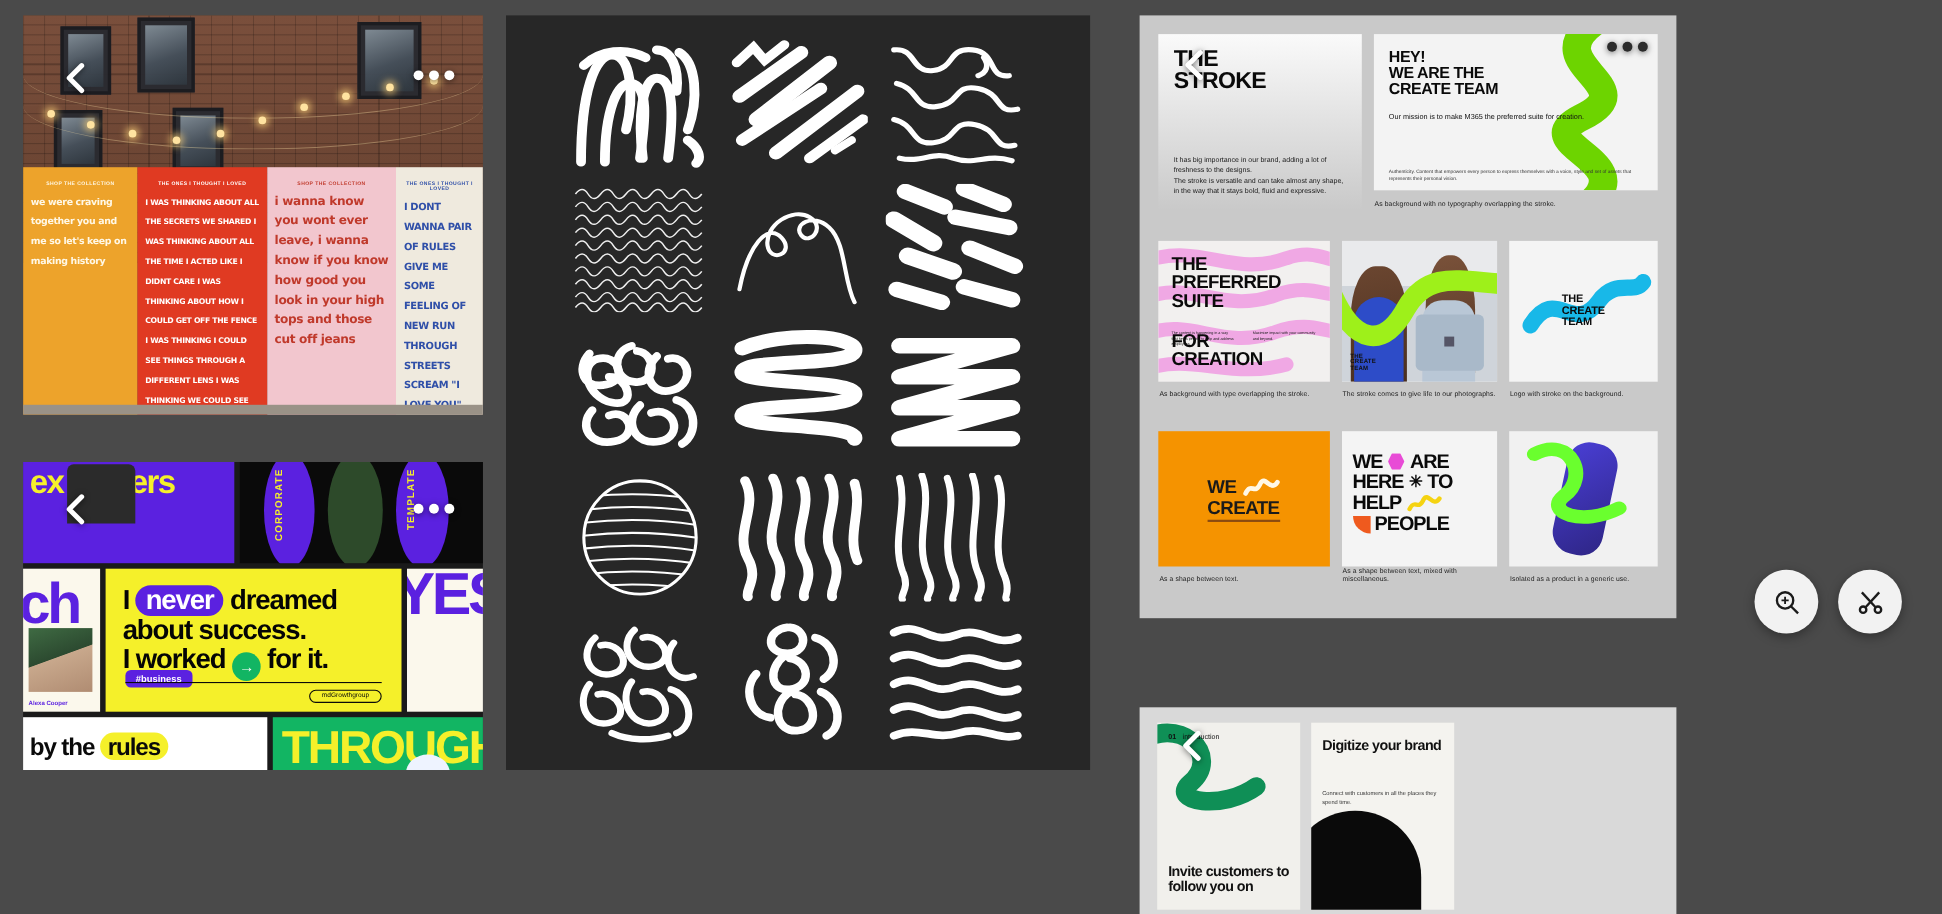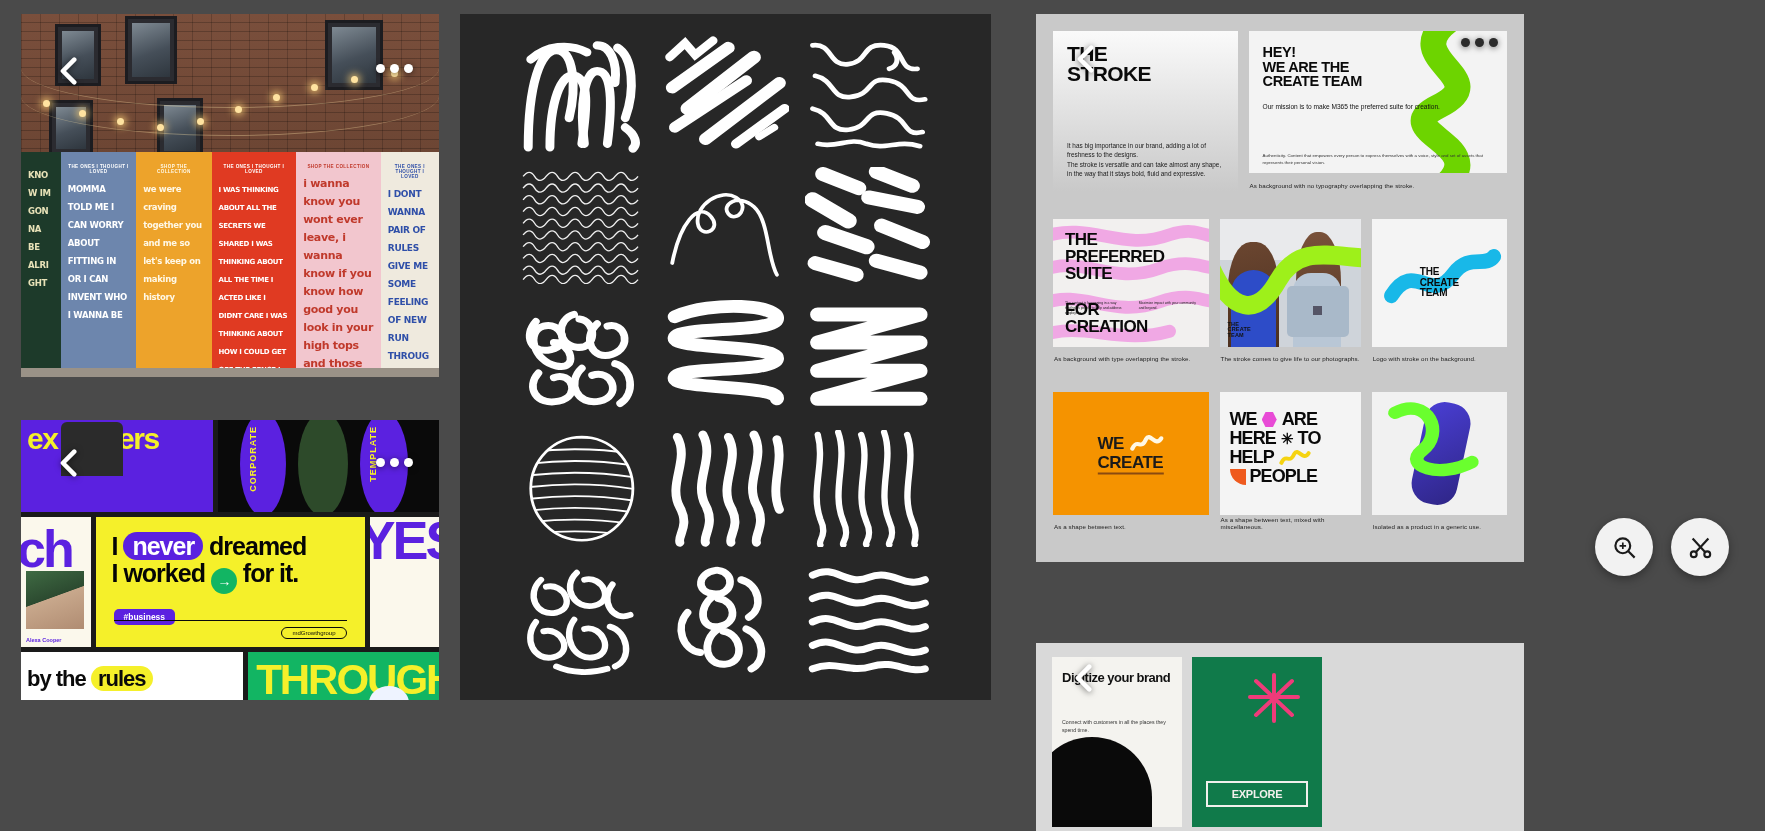--- a/index.html
+++ b/index.html
@@ -191,28 +191,20 @@
         <div class="bulb" style="left:136px; top:110px;"></div>
         <div class="bulb" style="left:176px; top:104px;"></div>
         <div class="bulb" style="left:214px; top:92px;"></div>
         <div class="bulb" style="left:252px; top:80px;"></div>
         <div class="bulb" style="left:290px; top:70px;"></div>
         <div class="bulb" style="left:330px; top:62px;"></div>
         <div class="bulb" style="left:370px; top:56px;"></div>
       </div>
 
       <div class="panels">
-        <div class="pan p-green" style="flex:.42;">
-          <span class="lyr">KNOW IM GONNA BE ALRIGHT</span>
-        </div>
-        <div class="pan p-blue">
-          <span class="shop">THE ONES I THOUGHT I LOVED</span>
-          <span class="lyr">MOMMA TOLD ME I CAN WORRY ABOUT FITTING IN OR I CAN INVENT WHO I WANNA BE</span>
-          <span class="url">feelthebeats.com</span>
-        </div>
         <div class="pan p-orange">
           <span class="shop">SHOP THE COLLECTION</span>
           <span class="lyr">we were craving together you and me so let's keep on making history</span>
           <span class="url">feelthebeats.com</span>
         </div>
         <div class="pan p-red" style="flex:1.15;">
           <span class="shop">THE ONES I THOUGHT I LOVED</span>
           <span class="lyr" style="font-size:7px;">I WAS THINKING ABOUT ALL THE SECRETS WE SHARED I WAS THINKING ABOUT ALL THE TIME I ACTED LIKE I DIDNT CARE I WAS THINKING ABOUT HOW I COULD GET OFF THE FENCE I WAS THINKING I COULD SEE THINGS THROUGH A DIFFERENT LENS I WAS THINKING WE COULD SEE EACH OTHER AGAIN</span>
           <span class="url">feelthebeats.com</span>
         </div>
@@ -260,20 +252,21 @@
 
       <div class="c2row c2r2">
         <div class="tile t-cream" style="flex:.62;">
           <div class="bigch">ch</div>
           <div class="person"></div>
           <div class="pname">Alexa Cooper</div>
         </div>
         <div class="tile t-yellow" style="flex:2.4;">
           <div class="quote">
             <div><span>I </span><span class="hl-pill">never</span><span> dreamed</span></div>
+            <div>about success.</div>
             <div><span>I worked </span><span class="greendot">→</span><span> for it.</span></div>
           </div>
           <div class="tagpill">#business</div>
           <div class="hrline"></div>
           <div class="brandpill">mdGrowthgroup</div>
         </div>
         <div class="tile t-cream" style="flex:.62;">
           <div class="bigyes">YES</div>
         </div>
       </div>
@@ -642,39 +635,38 @@
     </div>
     <div class="dots" style="right:26px; top:24px;">
       <i style="background:#2b2b2b;"></i>
         <i style="background:#2b2b2b;"></i>
         <i style="background:#2b2b2b;"></i>
     </div>
   </div>
 
   <div class="card c5">
     <div class="c5grid">
+      <div class="c5tile c5a">
+        <svg viewBox="0 0 130 170" preserveAspectRatio="none" style="position:absolute;inset:0;width:100%;height:100%">
+          <path d="M-20 20 C20 -10 60 30 30 55 C10 72 60 80 90 58" stroke="#0f8f56" fill="none" stroke-width="17" stroke-linecap="round"></path>
+        </svg>
+        <div class="c5num">
+          <span>01</span>
+          <span style="font-weight:400;margin-left:4px;">introduction</span>
+        </div>
+        <div class="c5h" style="bottom:14px;">Invite customers to follow you on</div>
+      </div>
 
 
       <div class="c5tile c5c">
         <div class="c5h" style="top:14px;">Digitize your brand</div>
         <div style="position:absolute;left:10px;top:62px;right:10px;font-size:5.2px;line-height:1.45;color:#333;">Connect with customers in all the places they spend time.</div>
         <div style="position:absolute;left:-20px;bottom:-30px;width:120px;height:120px;background:#0a0a0a;border-radius:50% 50% 0 0;"></div>
       </div>
 
-      <div class="c5tile c5d">
-        <svg viewBox="0 0 130 170" preserveAspectRatio="none" style="position:absolute;inset:0;width:100%;height:100%">
-          <g stroke="#ef3b7a" stroke-width="4" stroke-linecap="round">
-            <path d="M82 18 L82 64"></path>
-              <path d="M58 40 L106 40"></path>
-            <path d="M64 24 L100 58"></path>
-              <path d="M100 24 L64 58"></path>
-          </g>
-        </svg>
-        <div class="explorebox">EXPLORE</div>
-      </div>
     </div>
 
     <div class="back-arrow" style="left:28px; top:14px;">
       <svg viewBox="0 0 24 24" fill="none" stroke="currentColor" stroke-width="3.2" stroke-linecap="round" stroke-linejoin="round">
           <polyline points="15 4 7 12 15 20"></polyline>
         </svg>
     </div>
   </div>
 
   <div class="fabs">

